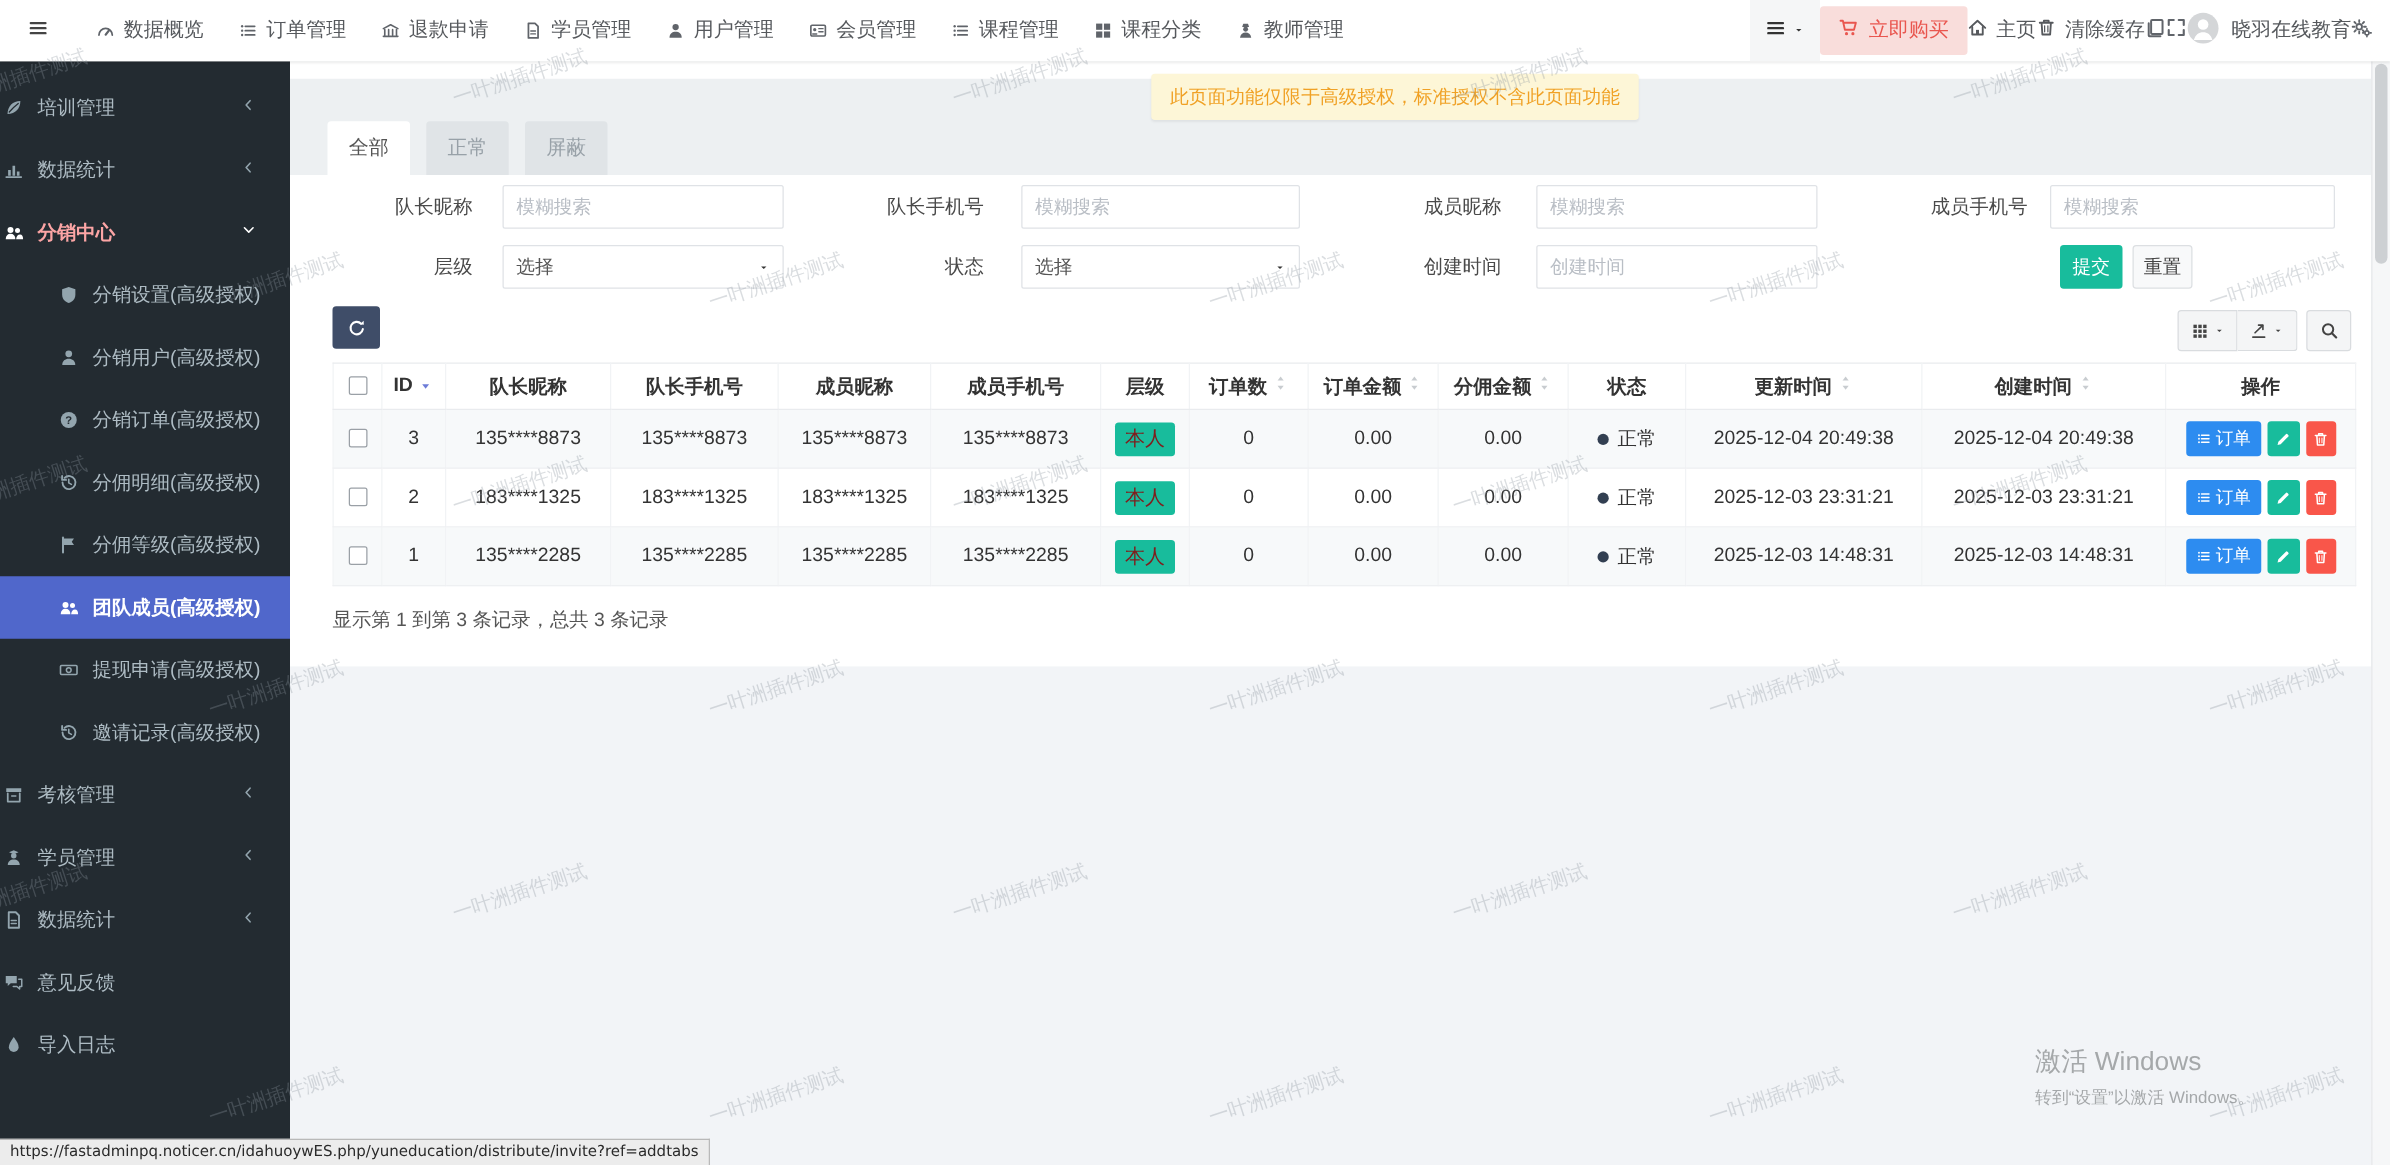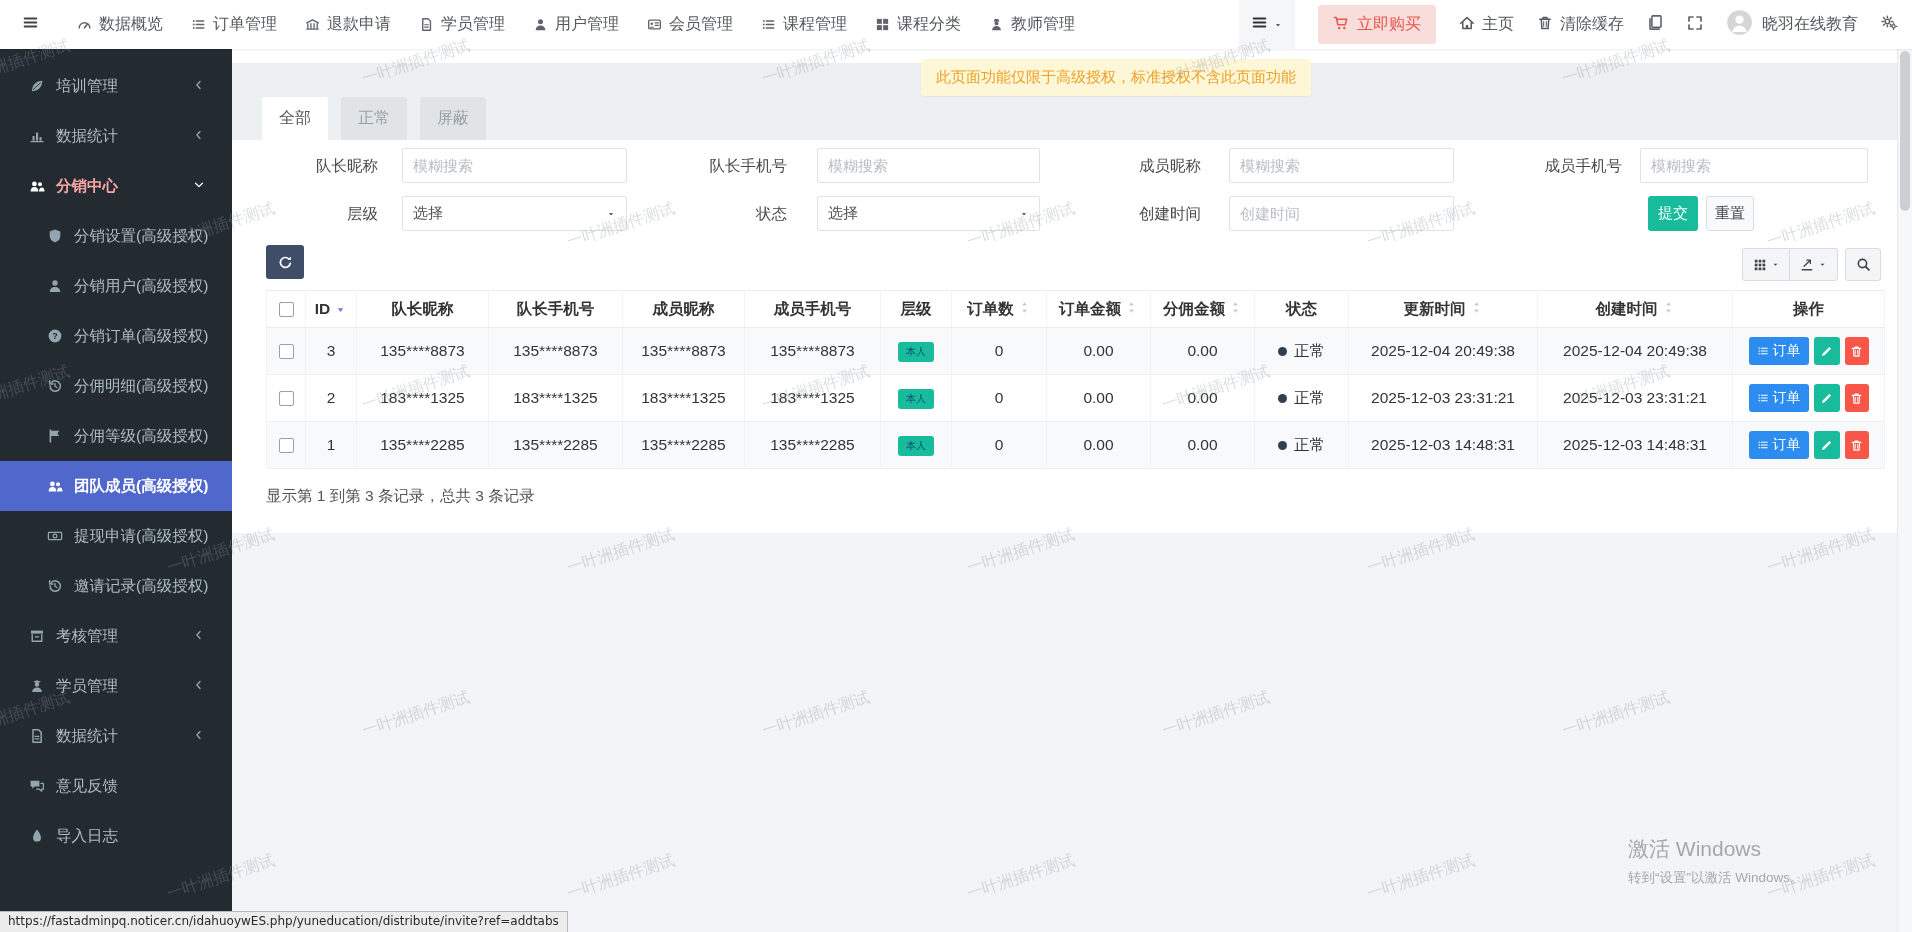--- a/index.html
+++ b/index.html
@@ -8,30 +8,30 @@
   [data-interactable="true"] { cursor:pointer; }
   .ic { display:inline-flex; align-items:center; justify-content:center; line-height:0; }
 
   
   .navbar { position:absolute; left:0; top:0; width:1912px; height:49px; background:#fff; box-shadow:0 1px 2px rgba(0,0,0,.08); z-index:30; display:flex; align-items:center; }
   .logo { width:232px; height:49px; background:#1f272d; color:#fff; font-size:20px; font-weight:bold; display:flex; align-items:center; justify-content:center; flex:0 0 auto; }
   .nav-burger { margin-left:16px; color:#444; padding:6px; }
   .nav-menu { display:flex; margin-left:18px; gap:0; align-items:flex-start; height:100%; }
   .nav-item { display:flex; align-items:center; gap:7px; padding:0 14px; height:100%; color:#56595d; font-size:16px; white-space:nowrap; }
   .nav-item .ic { color:#60646a; }
-  .nav-right { position:absolute; right:14px; top:0; height:49px; display:flex; align-items:center; gap:23px; }
+  .nav-right { position:absolute; right:14px; top:0; height:49px; display:flex; align-items:center; }
   .nav-dd { height:49px; width:56px; background:#f5f6f7; display:flex; align-items:center; justify-content:center; gap:5px; color:#333; }
   .buy { display:flex; align-items:center; gap:8px; background:#f9dddb; color:#e9564f; font-size:16px; padding:9px 15px; border-radius:3px; }
   .nav-link { display:flex; align-items:center; gap:7px; color:#56595d; font-size:16px; }
   .nav-link .ic, .nav-ic { color:#60646a; }
   .nav-user { display:flex; align-items:center; gap:9px; color:#56595d; font-size:16px; }
 
   
   .sidebar { position:absolute; left:0; top:49px; width:232px; height:883px; background:#232b31; padding-top:12px; z-index:10; }
-  .sb-item { position:relative; height:50px; display:flex; align-items:center; padding-left:26px; color:#aebcc4; font-size:15.5px; }
+  .sb-item { position:relative; height:50px; display:flex; align-items:center; color:#aebcc4; font-size:15.5px; }
   .sb-item .ic { width:22px; margin-right:8px; color:#93a5ae; }
   .sb-item.sub { padding-left:44px; }
   .sb-item.open { color:#fca5a5; font-weight:bold; }
   .sb-item.open .ic { color:#fff; }
   .sb-item.active { background:#5067cb; color:#fff; font-weight:bold; }
   .sb-item.active .ic { color:#fff; }
   .sb-chev { position:absolute; right:14px; top:50%; transform:translateY(-50%); color:#7d8d96; }
 
   
   .content { position:absolute; left:232px; top:49px; width:1680px; height:883px; background:#f2f4f7; }
@@ -65,21 +65,21 @@
   
   .grid-table { position:absolute; left:34px; top:150px; border-collapse:collapse; table-layout:fixed; width:1618px; }
   .grid-table th { height:37px; font-size:15.5px; font-weight:bold; color:#333; text-align:center; border-top:1px solid #e9ebee; border-bottom:1px solid #e9ebee; border-right:1px solid #f1f3f5; background:#fff; }
   .grid-table th:first-child, .grid-table td:first-child { border-left:1px solid #f1f3f5; }
   .grid-table td { height:47px; font-size:15.5px; color:#333; text-align:center; border-bottom:1px solid #eef0f2; border-right:1px solid #f1f3f5; }
   .grid-table tbody tr:nth-child(odd) { background:#f7f9fa; }
   .th-inner { display:inline-flex; align-items:center; gap:4px; }
   .sort-ic { color:#c8ccd0; }
   .sort-ic.desc { color:#6d7cd8; }
   .cbox { appearance:none; -webkit-appearance:none; width:15px; height:15px; border:1.5px solid #9aa0a6; border-radius:2px; background:#fff; vertical-align:middle; }
-  .badge-self { display:inline-block; background:#18bc9c; color:#0c4a6e; font-size:10px; padding:3px 8px; border-radius:3px; }
+  .badge-self { display:inline-block; background:#18bc9c; color:#7f1d1d; font-size:16px; padding:3px 8px; border-radius:3px; }
   .st-dot { display:inline-block; width:9px; height:9px; border-radius:50%; background:#323f51; margin-right:7px; }
   .ops { display:flex; align-items:center; justify-content:center; gap:5px; }
   .op-btn { height:28px; border:none; border-radius:3px; color:#fff; display:inline-flex; align-items:center; justify-content:center; gap:4px; font-size:14px; font-family:inherit; }
   .op-order { background:#2d8cf0; padding:0 8px; }
   .op-edit { background:#18bc9c; width:26px; }
   .op-del { background:#f9564a; width:24px; }
 
   .summary { position:absolute; left:34px; top:346px; font-size:15.5px; color:#555; }
 
   

